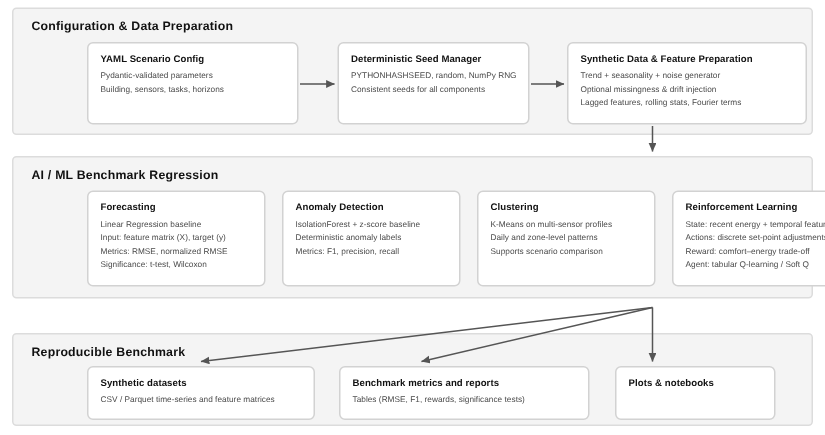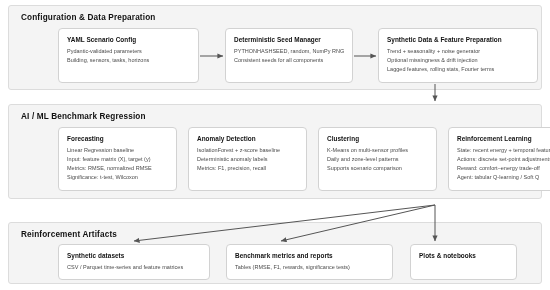--- a/index.html
+++ b/index.html
@@ -143,21 +143,21 @@
 
   <div class="card" id="card-rl">
     <div class="card-title">Reinforcement Learning</div>
     <div class="card-line">State: recent energy + temporal features</div>
     <div class="card-line">Actions: discrete set-point adjustments</div>
     <div class="card-line">Reward: comfort–energy trade-off</div>
     <div class="card-line">Agent: tabular Q-learning / Soft Q</div>
   </div>
 
   <div class="section" id="sec-artifacts">
-    <div class="section-title">Reinforcement Artifacts</div>
+    <div class="section-title">Reproducible Benchmark</div>
   </div>
 
   <div class="card" id="card-datasets">
     <div class="card-title">Synthetic datasets</div>
     <div class="card-line">CSV / Parquet time-series and feature matrices</div>
   </div>
 
   <div class="card" id="card-metrics">
     <div class="card-title">Benchmark metrics and reports</div>
     <div class="card-line">Tables (RMSE, F1, rewards, significance tests)</div>

